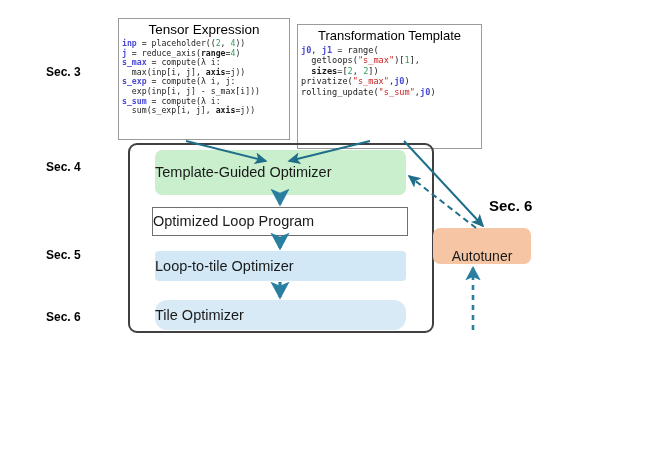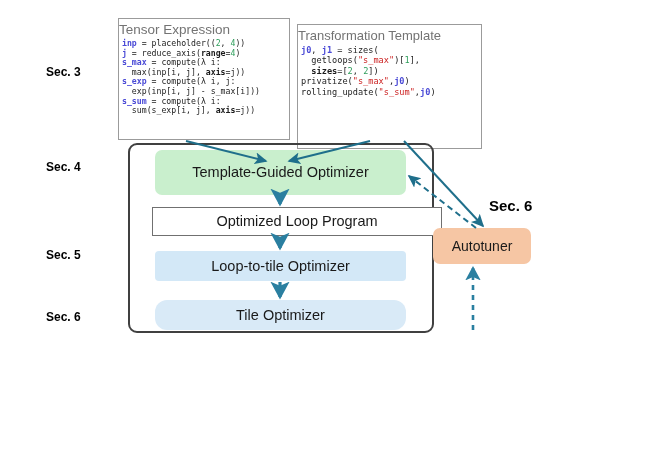--- a/index.html
+++ b/index.html
@@ -47,21 +47,22 @@
     left: 118px; top: 18px;
     width: 172px; height: 122px;
   }
   #transformation-template-panel {
     left: 297px; top: 24px;
     width: 185px; height: 125px;
   }
   .panel-title {
     font-family: "Liberation Sans", sans-serif;
     font-size: 13.5px;
-    color: #737373;
+    text-align: center;
+    color: #000000;
     margin: 3px 0 2px 0;
     line-height: 15px;
     white-space: nowrap;
   }
   #transformation-template-panel .panel-title { font-size: 13px; }
   .code-body {
     font-family: "DejaVu Sans Mono", monospace;
     font-size: 8.2px;
     line-height: 9.6px;
     padding: 0 3px;
@@ -89,21 +90,21 @@
     box-sizing: border-box;
     background: transparent;
   }
 
   
   .stage {
     position: absolute;
     box-sizing: border-box;
     display: flex;
     flex-direction: column;
-    align-items: center;
+    align-items: flex-start;
     justify-content: center;
     text-align: center;
     font-family: "Liberation Sans", sans-serif;
     color: #1a1a1a;
   }
   .stage .stage-title {
     font-size: 14.5px;
     line-height: 17px;
     white-space: nowrap;
   }
@@ -113,21 +114,21 @@
     white-space: nowrap;
   }
   #stage-optimizer {
     left: 155px; top: 150px;
     width: 251px; height: 45px;
     background: #c9efcd;
     border-radius: 7px;
   }
   #stage-loop-program {
     left: 152px; top: 207px;
-    width: 290px; height: 29px;
+    width: 256px; height: 29px;
     background: #ffffff;
     border: 1px solid #707070;
   }
   #stage-translator {
     left: 155px; top: 251px;
     width: 251px; height: 30px;
     background: #d3e8f7;
     border-radius: 4px;
   }
   #stage-tile-optimizer {
@@ -138,21 +139,21 @@
   }
 
   
   #autotuner-box {
     position: absolute;
     left: 433px; top: 228px;
     width: 98px; height: 36px;
     background: #f6c6a4;
     border-radius: 7px;
     display: flex;
-    align-items: center;
+    align-items: flex-end;
     justify-content: center;
     font-family: "Liberation Sans", sans-serif;
     font-size: 14px;
     color: #1a1a1a;
   }
 
   
   #arrow-layer {
     position: absolute;
     left: 0; top: 0;
@@ -176,21 +177,21 @@
 <span class="tk-var">s_max</span><span class="tk-plain"> = compute(λ i:</span>
 <span class="tk-plain">  max(inp[i, j], </span><span class="tk-kw">axis</span><span class="tk-plain">=j))</span>
 <span class="tk-var">s_exp</span><span class="tk-plain"> = compute(λ i, j:</span>
 <span class="tk-plain">  exp(inp[i, j] - s_max[i]))</span>
 <span class="tk-var">s_sum</span><span class="tk-plain"> = compute(λ i:</span>
 <span class="tk-plain">  sum(s_exp[i, j], </span><span class="tk-kw">axis</span><span class="tk-plain">=j))</span></div>
 </div>
 
 <div class="code-panel" id="transformation-template-panel">
   <div class="panel-title">Transformation Template</div>
-  <div class="code-body"><span class="tk-var">j0</span><span class="tk-plain">, </span><span class="tk-var">j1</span><span class="tk-plain"> = sizes(</span>
+  <div class="code-body"><span class="tk-var">j0</span><span class="tk-plain">, </span><span class="tk-var">j1</span><span class="tk-plain"> = range(</span>
 <span class="tk-plain">  getloops(</span><span class="tk-str">"s_max"</span><span class="tk-plain">)[</span><span class="tk-num">1</span><span class="tk-plain">],</span>
 <span class="tk-plain">  </span><span class="tk-kw">sizes</span><span class="tk-plain">=[</span><span class="tk-num">2</span><span class="tk-plain">, </span><span class="tk-num">2</span><span class="tk-plain">])</span>
 <span class="tk-plain">privatize(</span><span class="tk-str">"s_max"</span><span class="tk-plain">,</span><span class="tk-var">j0</span><span class="tk-plain">)</span>
 <span class="tk-plain">rolling_update(</span><span class="tk-str">"s_sum"</span><span class="tk-plain">,</span><span class="tk-var">j0</span><span class="tk-plain">)</span></div>
 </div>
 
 <div id="pipeline-container"></div>
 
 <div class="stage" id="stage-optimizer">
   <div class="stage-title">Template-Guided Optimizer</div>

